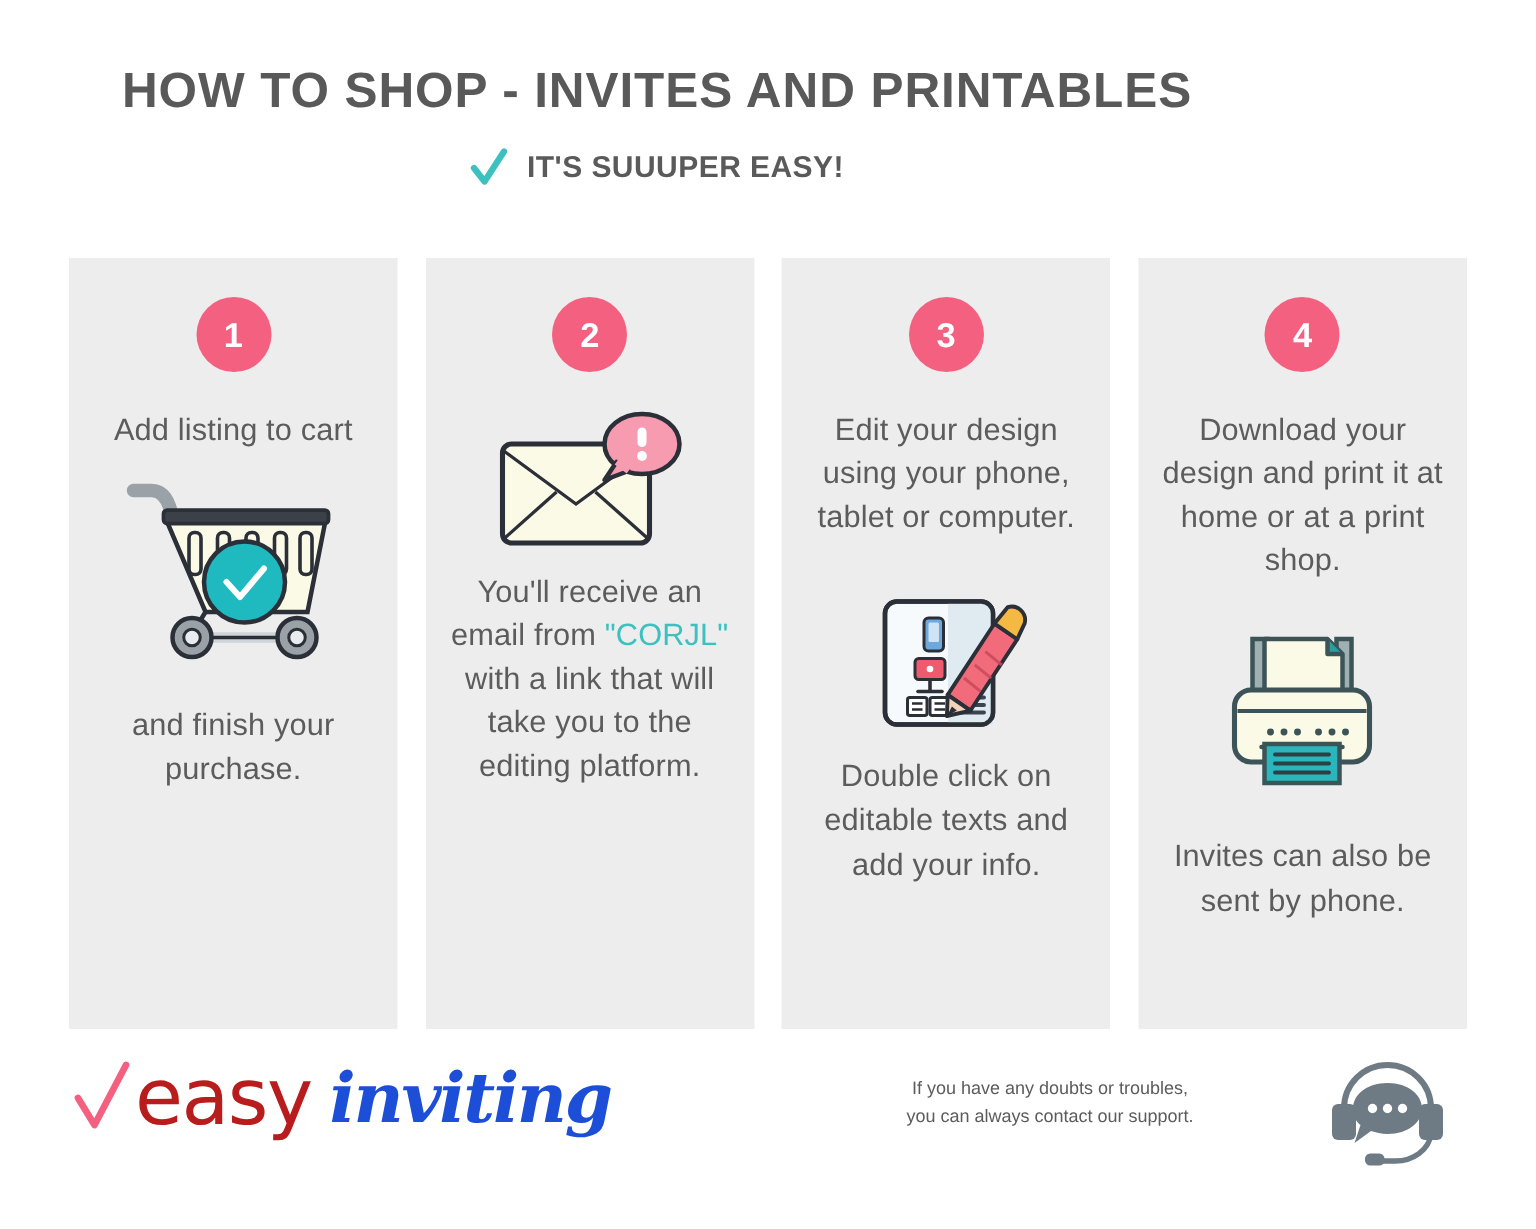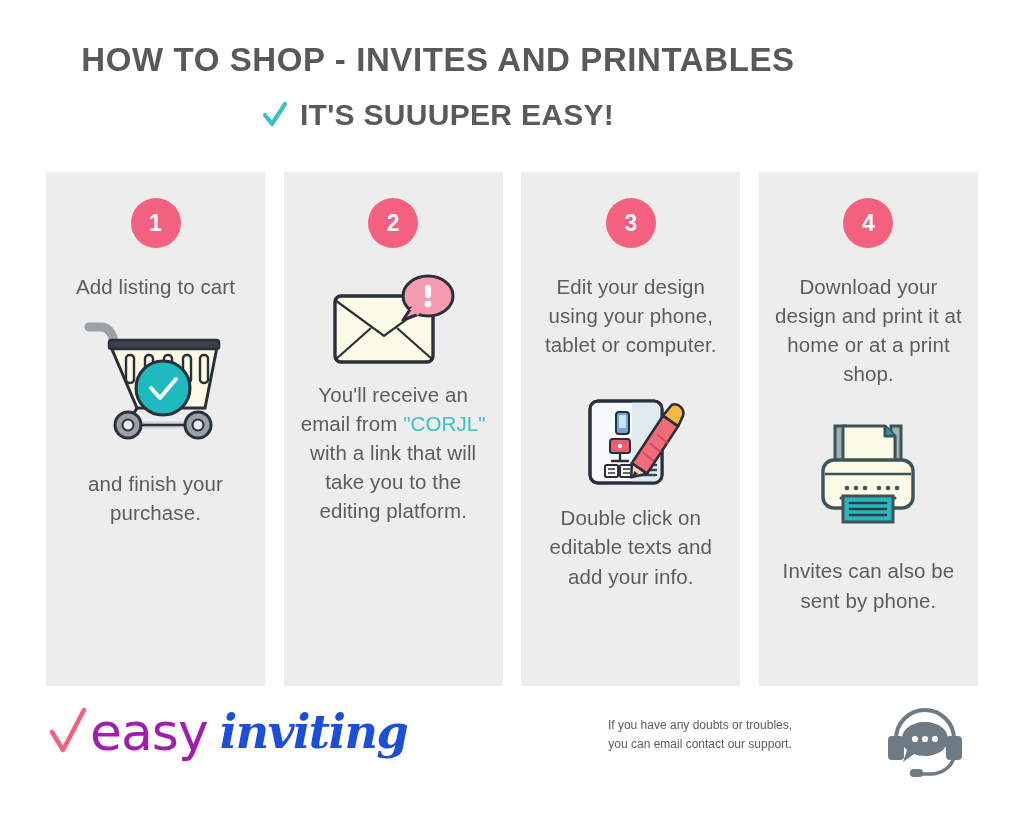--- a/index.html
+++ b/index.html
@@ -43,21 +43,21 @@
     align-items: center;
     justify-content: center;
     gap: 12px;
   }
   .subtitle-check {
     display: block;
     width: 26px;
     height: 28px;
   }
   .subtitle-text {
-    font-size: 30px;
+    font-size: 20px;
     font-weight: 600;
     color: #5a5a5a;
     letter-spacing: 0.3px;
   }
 
   
   .columns {
     position: absolute;
     top: 172px;
     left: 46px;
@@ -135,21 +135,21 @@
     display: flex;
     align-items: center;
   }
   .logo-check {
     width: 40px;
     height: 52px;
     display: block;
   }
   .logo-easy {
     font-size: 52px;
-    color: #a21caf;
+    color: #b91c1c;
     font-weight: 500;
     letter-spacing: -1px;
     margin-left: 2px;
     font-family: "DejaVu Sans", sans-serif;
   }
   .logo-inviting {
     font-size: 46px;
     color: #1d4ed8;
     font-style: italic;
     font-weight: bold;
@@ -334,21 +334,21 @@
         <svg width="40" height="52" viewBox="0 0 40 52">
           <path d="M4 26 L15 44 L36 4" fill="none" stroke="#f4607f" stroke-width="4.5" stroke-linecap="round" stroke-linejoin="round"></path>
         </svg>
       </span>
       <span class="logo-easy">easy</span>
       <span class="logo-inviting">inviting</span>
     </div>
 
     <div class="support">
       <div>If you have any doubts or troubles,</div>
-      <div>you can email contact our support.</div>
+      <div>you can always contact our support.</div>
     </div>
 
   </div>
 
   <div class="support-icon">
     <svg width="82" height="72" viewBox="0 0 82 72">
 
       <path d="M12 44 V33 A29 29 0 0 1 70 33 V44" fill="none" stroke="#6e7b85" stroke-width="4"></path>
 
       <rect x="4" y="30" width="16" height="24" rx="4" fill="#6e7b85"></rect>

